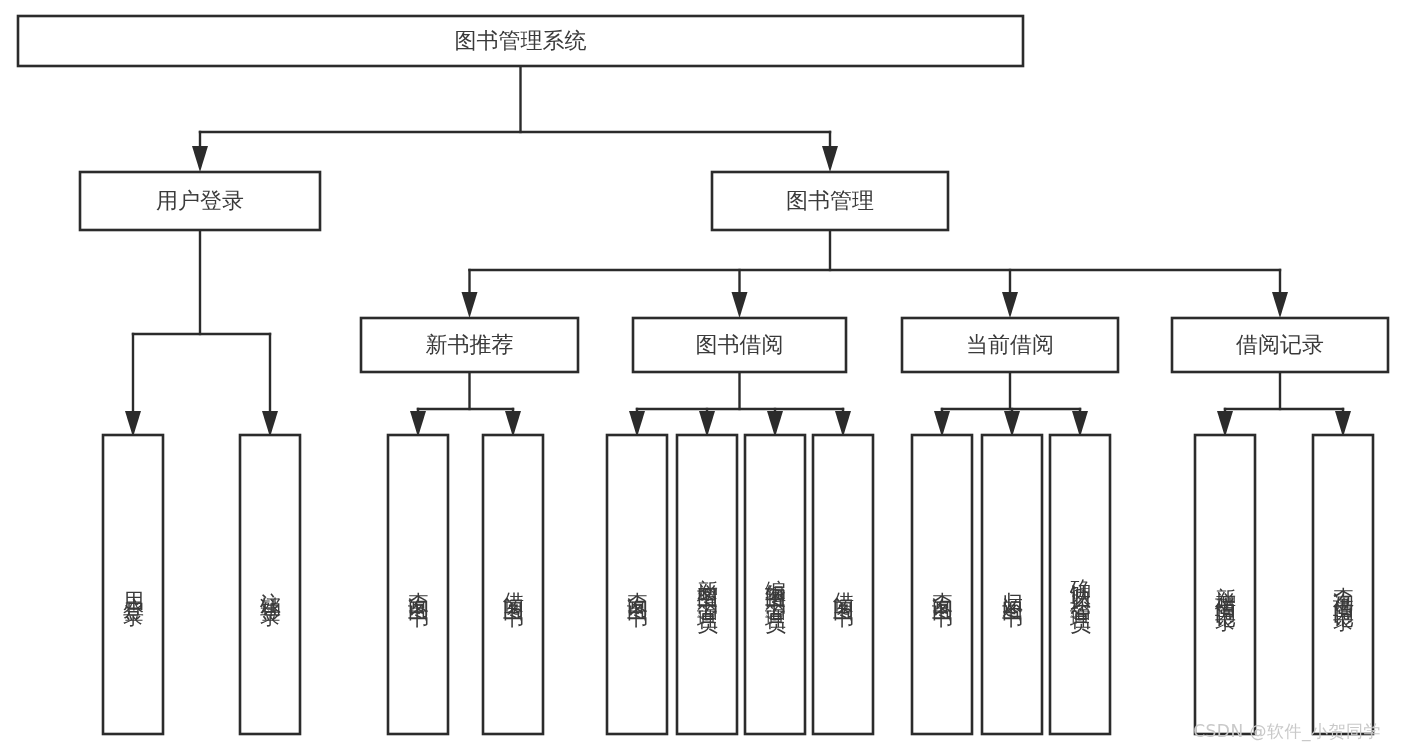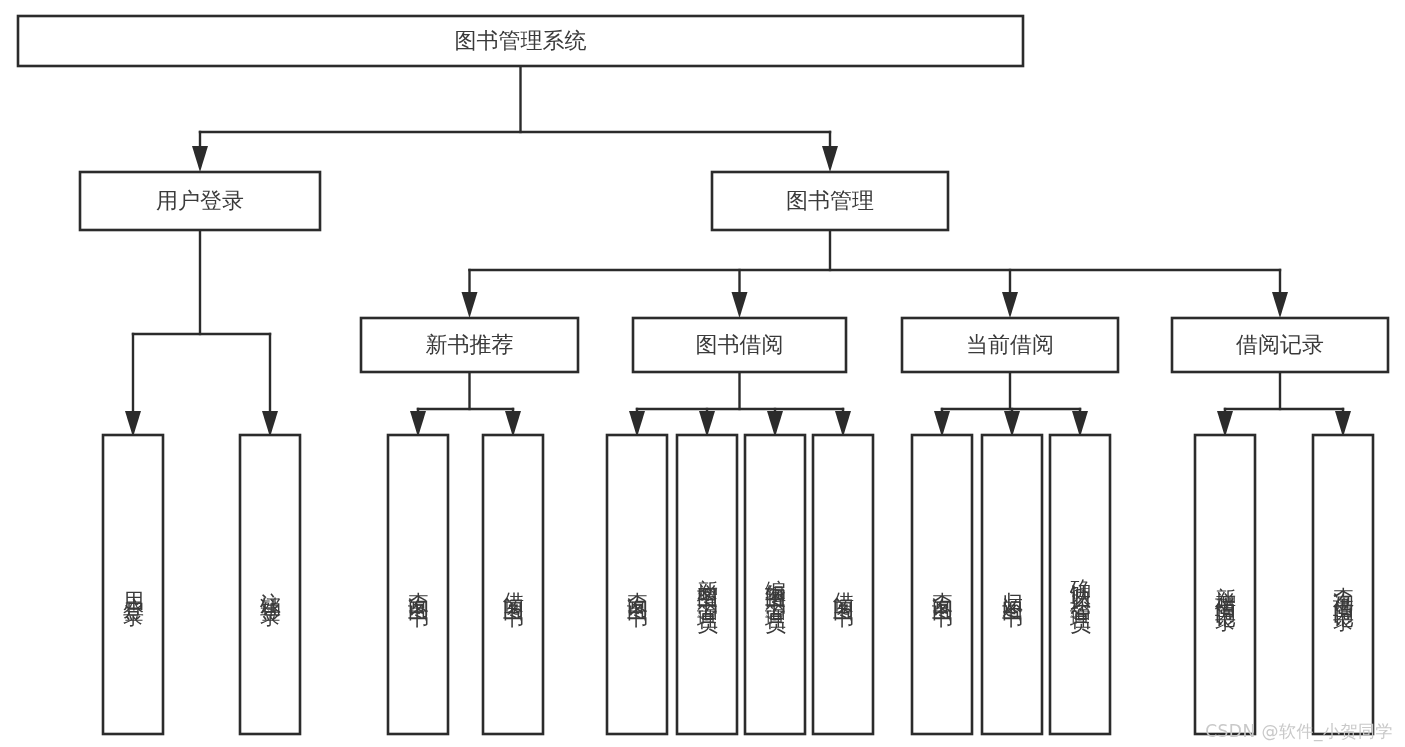--- a/index.html
+++ b/index.html
@@ -59,21 +59,21 @@
     font-size: 21px;
     line-height: 1;
     display: flex;
     align-items: center;
     justify-content: center;
     white-space: nowrap;
     pointer-events: none;
   }
   #watermark {
     position: absolute;
-    right: 12px;
+    right: 24px;
     bottom: 4px;
     color: #c9c9c9;
     font-size: 17px;
     font-family: "DejaVu Sans", "Liberation Sans", sans-serif;
     letter-spacing: 0.5px;
     white-space: nowrap;
   }
 </style>
 </head>
 <body>

